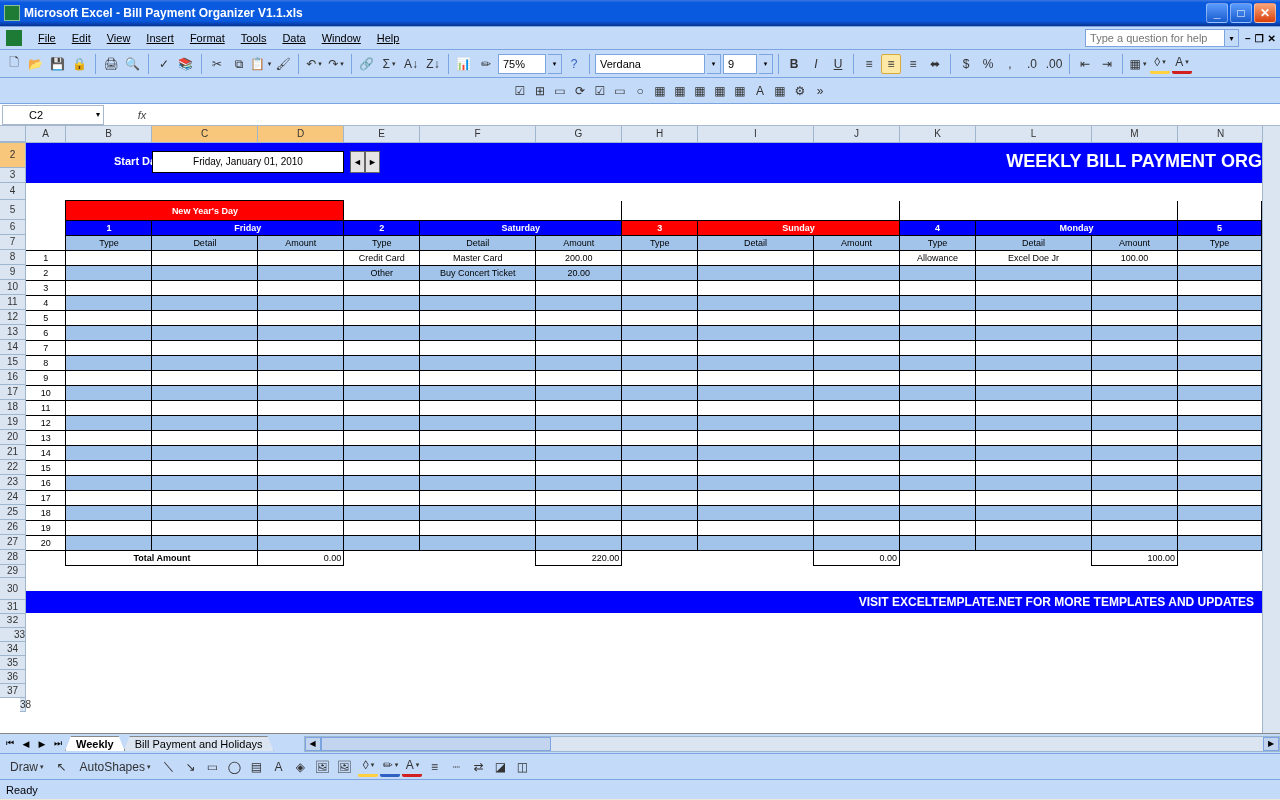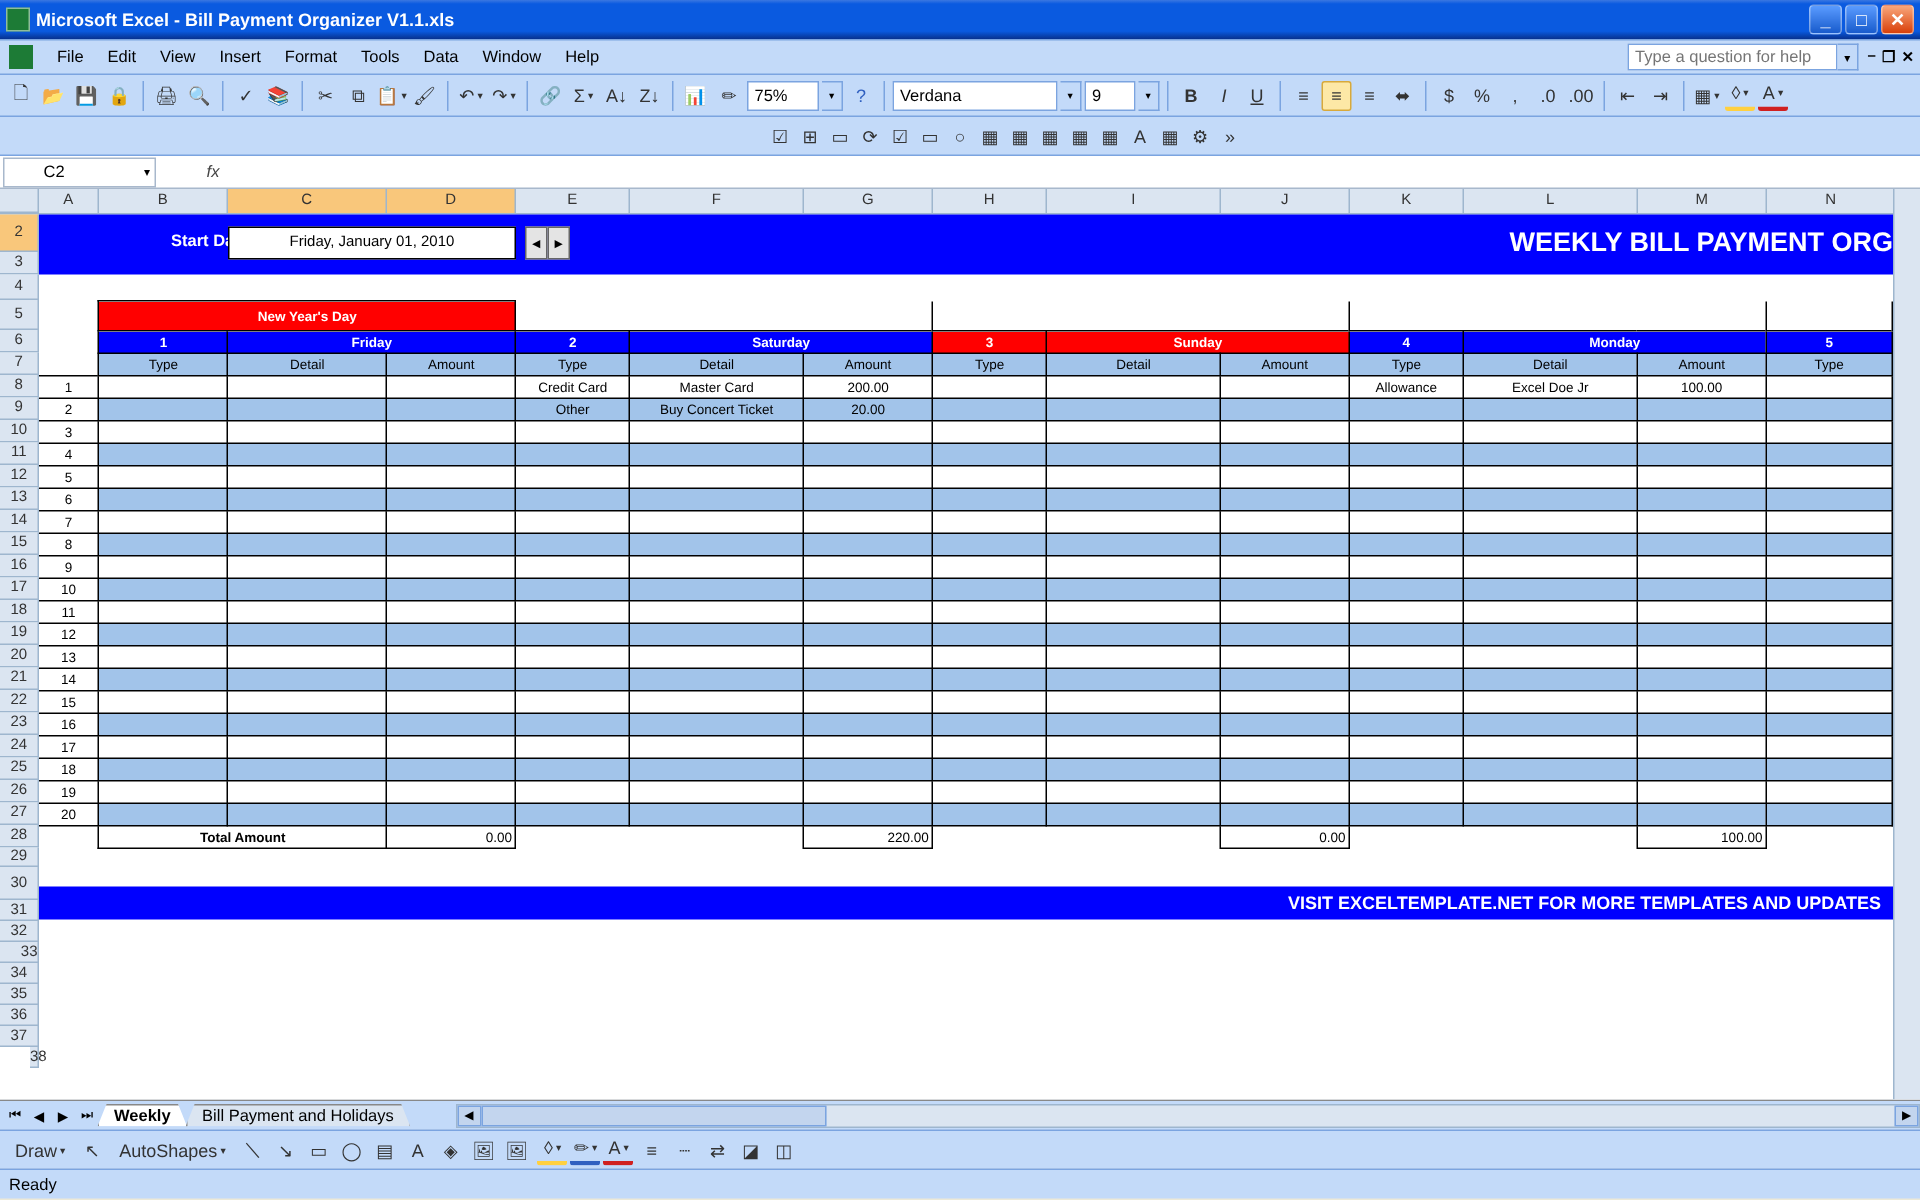--- a/index.html
+++ b/index.html
@@ -25,21 +25,21 @@
   }
   .titlebar .app-icon { width: 16px; height: 16px; background:#1d7b36; margin-right:4px; display:inline-block; border:1px solid rgba(255,255,255,.5);}
   .titlebar .title { flex:1; }
   .winbtns { display:flex; height:100%; align-items:flex-start; padding-top:3px; padding-right:4px;}
   .winbtn { width:22px; height:20px; margin-left:2px; border-radius:3px; color:#fff; font-weight:bold; display:flex; align-items:center; justify-content:center; font-size:12px; border:1px solid rgba(255,255,255,.4);}
   .winbtn.min, .winbtn.max { background: linear-gradient(to bottom,#5a9bff,#185bcc);}
   .winbtn.close { background: linear-gradient(to bottom,#f8a67b,#d9400a);}
   
   .menubar { height:24px; background:#c3daf9; border-top:1px solid #7ba4e0; border-bottom:1px solid #7ba4e0; display:flex; align-items:center; padding-left:6px;}
   .menubar .xicon { width:16px; height:16px; background:#1d7b36; margin-right:8px;}
-  .menubar .mitem { padding:3px 8px; cursor:default;}
+  .menubar .mitem { padding:3px 8px; cursor:default;text-decoration:underline;}
   .menubar .help-box {
     margin-left:auto; margin-right:6px; display:flex; align-items:center;
   }
   .menubar .help-box input { width:140px; height:18px; font-size:11px; padding:0 4px; border:1px solid #7ba4e0;}
   .menubar .help-box .drop { width:14px; height:18px; background:#c3daf9; border:1px solid #7ba4e0; border-left:none; display:flex; align-items:center; justify-content:center; font-size:8px;}
   .menubar .winicons { display:flex; gap:4px; margin-right:4px;}
   .menubar .winicons span { font-size:10px; font-weight:bold; cursor:default;}
   
   .toolbar { height:28px; background:#c3daf9; border-bottom:1px solid #7ba4e0; display:flex; align-items:center; padding:0 4px; gap:2px;}
   .toolbar .sep { width:1px; height:20px; background:#7ba4e0; margin:0 3px;}
@@ -276,21 +276,21 @@
       <div class="rh" style="height: 15px; line-height: 14px;">22</div>
       <div class="rh" style="height: 15px; line-height: 14px;">23</div>
       <div class="rh" style="height: 15px; line-height: 14px;">24</div>
       <div class="rh" style="height: 15px; line-height: 14px;">25</div>
       <div class="rh" style="height: 15px; line-height: 14px;">26</div>
       <div class="rh" style="height: 15px; line-height: 14px;">27</div>
       <div class="rh" style="height: 15px; line-height: 14px;">28</div>
       <div class="rh" style="height: 13px; line-height: 12px;">29</div>
       <div class="rh" style="height: 22px; line-height: 21px;">30</div>
       <div class="rh" style="height: 14px; line-height: 13px;">31</div>
-      <div class="rh" style="height: 14px; line-height: 13px;">32</div>
+      <div class="rh" style="height: 14px; line-height: 13px; font-family: Liberation Mono, monospace;">32</div>
       <div class="rh" style="height: 14px; line-height: 13px; text-align: right;">33</div>
       <div class="rh" style="height: 14px; line-height: 13px;">34</div>
       <div class="rh" style="height: 14px; line-height: 13px;">35</div>
       <div class="rh" style="height: 14px; line-height: 13px;">36</div>
       <div class="rh" style="height: 14px; line-height: 13px;">37</div>
       <div class="rh" style="height: 14px; line-height: 13px; margin-left: 20px;">38</div>
     </div>
   <div class="vscroll"></div>
 
   <div class="grid">

